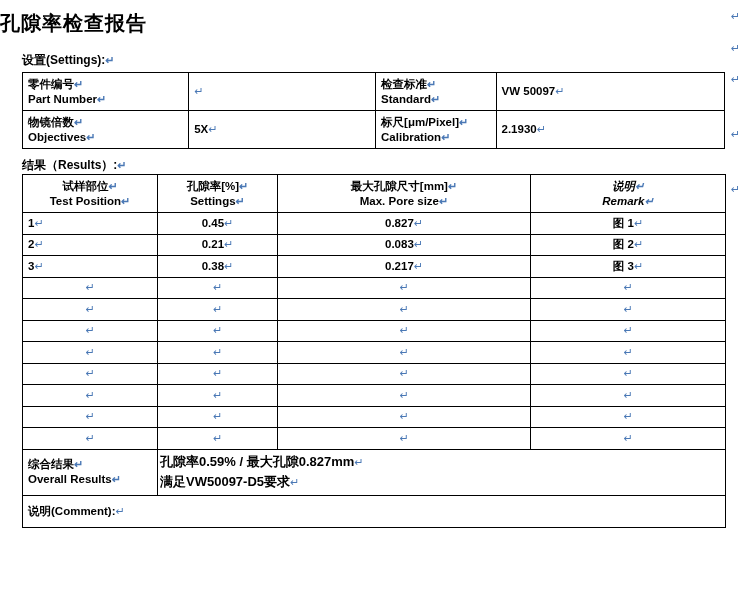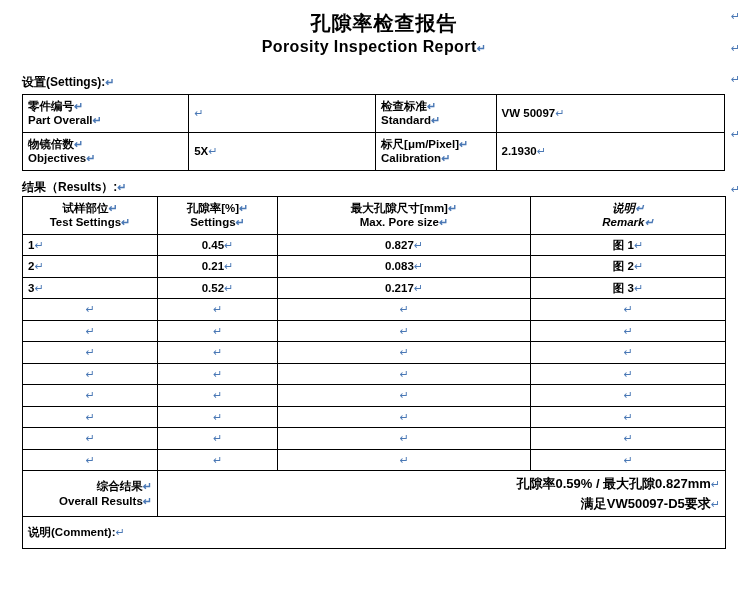--- a/index.html
+++ b/index.html
@@ -28,27 +28,25 @@
   .pm-right {
     position: absolute;
     right: 8px;
     color: #4a78b5;
     font-size: 11px;
     font-family: "Liberation Serif", serif;
   }
 
   
   .title-zh {
-    text-align: center;
     font-size: 20px;
     font-weight: bold;
     letter-spacing: 1px;
     padding-top: 10px;
     line-height: 1.3;
-    padding-left: 20px;
   }
   .title-en {
     text-align: center;
     font-size: 16px;
     font-weight: bold;
     letter-spacing: 0.4px;
     line-height: 1.3;
     padding-top: 1px;
   }
 
@@ -88,21 +86,21 @@
   .sc4 { width: 220px; }
 
   
   #results-table { width: 703px; margin-top: 0; }
   .rc1 { width: 135px; }
   .rc2 { width: 120px; }
   .rc3 { width: 253px; }
   .rc4 { width: 195px; font-style: italic; }
   #results-table td.hdr { height: 38px; }
   #results-table td.body-cell { height: 21.5px; }
-  #results-table td.overall { height: 46px; text-align: right; }
+  #results-table td.overall { height: 46px; }
   #results-table td.comment { height: 32px; }
 
   .overall-label {
     font-size: 11.5px;
     line-height: 1.3;
   }
   .overall-text {
     font-size: 13px;
     font-weight: bold;
     line-height: 1.55;
@@ -118,34 +116,31 @@
 
   <span class="pm-right" style="top:10px;">↵</span>
   <span class="pm-right" style="top:42px;">↵</span>
   <span class="pm-right" style="top:73px;">↵</span>
   <span class="pm-right" style="top:128px;">↵</span>
   <span class="pm-right" style="top:183px;">↵</span>
 
   <div class="title-zh">
     <span>孔隙率检查报告</span>
   </div>
-  <div class="title-en">
-    <span>Porosity Inspection Report</span><span class="pm">↵</span>
-  </div>
 
   <div class="sec-head" id="settings-heading">
     <span>设置(Settings):</span><span class="pm">↵</span>
   </div>
 
   <table id="settings-table">
     <tbody>
         <tr>
       <td class="sc1 two-line">
         <div><span>零件编号</span><span class="pm">↵</span></div>
-        <div><span>Part Overall</span><span class="pm">↵</span></div>
+        <div><span>Part Number</span><span class="pm">↵</span></div>
       </td>
       <td class="sc2">
         <span></span><span class="cell-pm">↵</span>
       </td>
       <td class="sc3 two-line">
         <div><span>检查标准</span><span class="pm">↵</span></div>
         <div><span>Standard</span><span class="pm">↵</span></div>
       </td>
       <td class="sc4">
         <span>VW 50097</span><span class="cell-pm">↵</span>
@@ -172,21 +167,21 @@
 
   <div class="sec-head" id="results-heading">
     <span>结果（Results）:</span><span class="pm">↵</span>
   </div>
 
   <table id="results-table">
     <tbody>
         <tr>
       <td class="rc1 hdr ctr two-line">
         <div><span>试样部位</span><span class="pm">↵</span></div>
-        <div><span>Test Settings</span><span class="pm">↵</span></div>
+        <div><span>Test Position</span><span class="pm">↵</span></div>
       </td>
       <td class="rc2 hdr ctr two-line">
         <div><span>孔隙率[%]</span><span class="pm">↵</span></div>
         <div><span>Settings</span><span class="pm">↵</span></div>
       </td>
       <td class="rc3 hdr ctr two-line">
         <div><span>最大孔隙尺寸[mm]</span><span class="pm">↵</span></div>
         <div><span>Max. Pore size</span><span class="pm">↵</span></div>
       </td>
       <td class="rc4 hdr ctr two-line">
@@ -202,21 +197,21 @@
       <td class="body-cell ctr"><span>图 1</span><span class="cell-pm">↵</span></td>
     </tr>
     <tr>
       <td class="body-cell"><span>2</span><span class="cell-pm">↵</span></td>
       <td class="body-cell ctr"><span>0.21</span><span class="cell-pm">↵</span></td>
       <td class="body-cell ctr"><span>0.083</span><span class="cell-pm">↵</span></td>
       <td class="body-cell ctr"><span>图 2</span><span class="cell-pm">↵</span></td>
     </tr>
     <tr>
       <td class="body-cell"><span>3</span><span class="cell-pm">↵</span></td>
-      <td class="body-cell ctr"><span>0.52</span><span class="cell-pm">↵</span></td>
+      <td class="body-cell ctr"><span>0.38</span><span class="cell-pm">↵</span></td>
       <td class="body-cell ctr"><span>0.217</span><span class="cell-pm">↵</span></td>
       <td class="body-cell ctr"><span>图 3</span><span class="cell-pm">↵</span></td>
     </tr>
     <tr>
       <td class="body-cell ctr"><span class="cell-pm">↵</span></td>
       <td class="body-cell ctr"><span class="cell-pm">↵</span></td>
       <td class="body-cell ctr"><span class="cell-pm">↵</span></td>
       <td class="body-cell ctr"><span class="cell-pm">↵</span></td>
     </tr>
     <tr>

